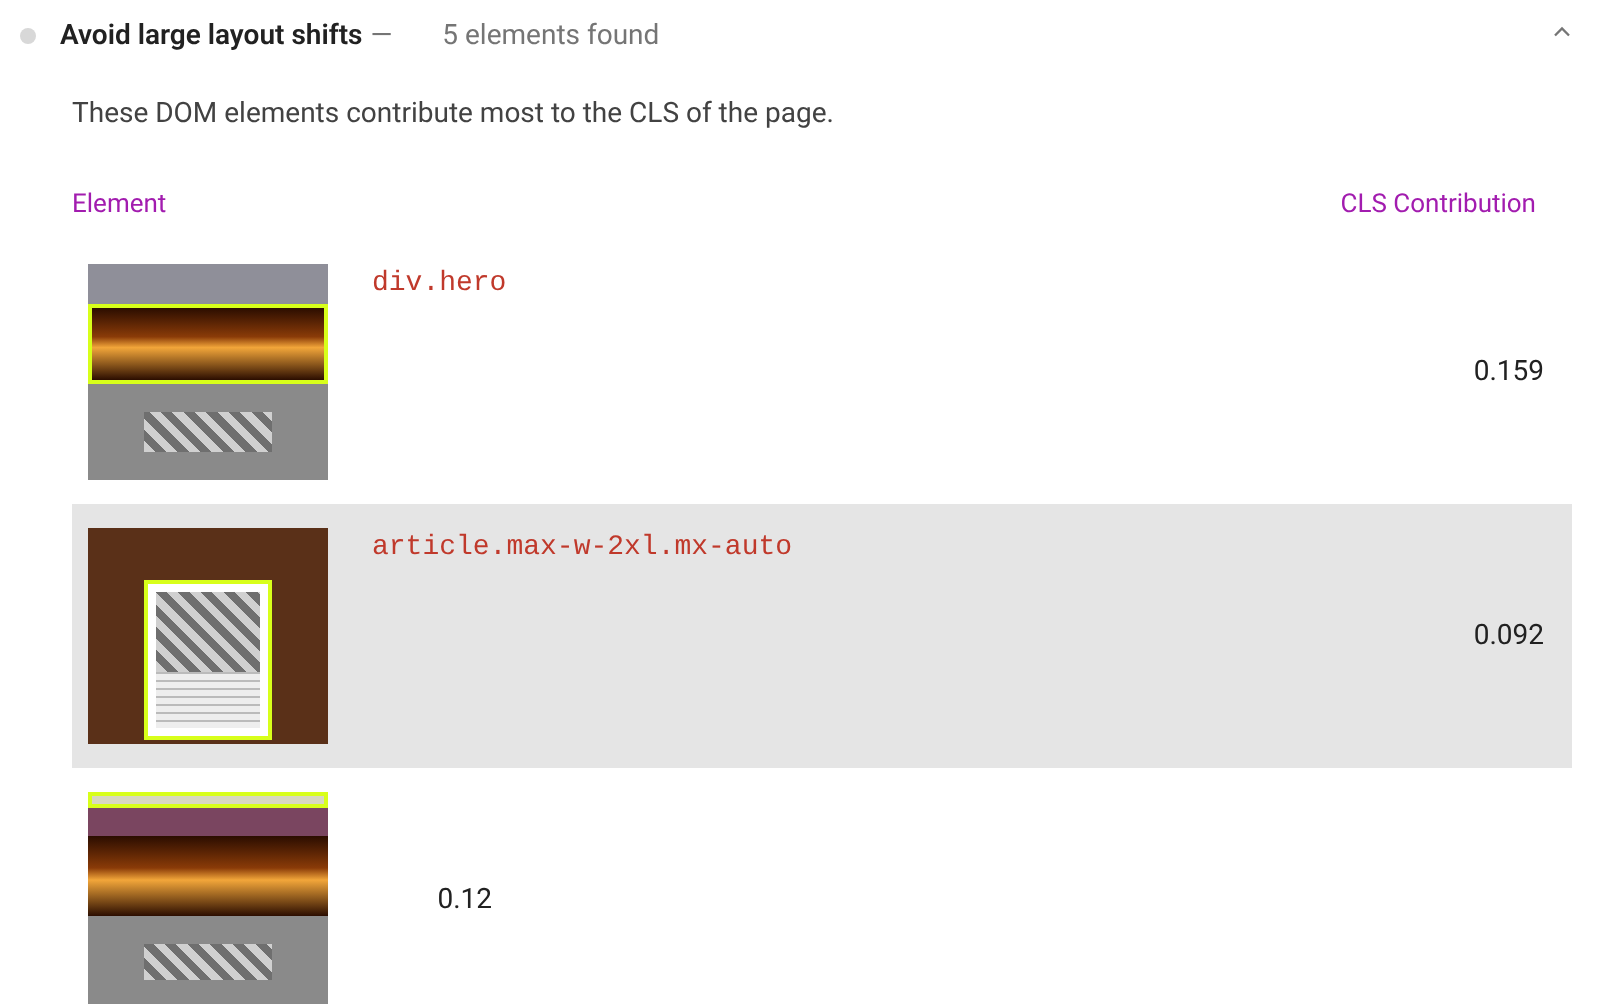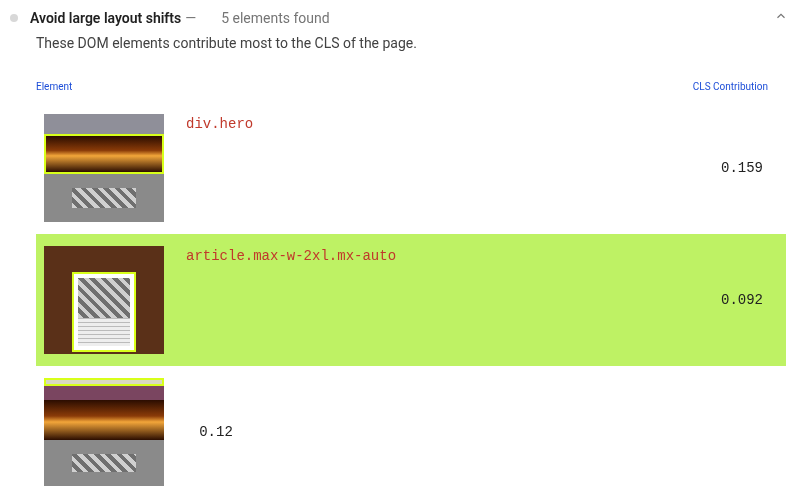--- a/index.html
+++ b/index.html
@@ -4,32 +4,32 @@
 <style>
 * { margin: 0; padding: 0; box-sizing: border-box; }
 body { font-family: -apple-system, BlinkMacSystemFont, "Segoe UI", Roboto, sans-serif; background: #fff; color: #333; font-size: 14px; width: 804px; }
 .audit-header { display: flex; align-items: center; padding: 8px 10px; cursor: pointer; }
 .status-dot { width: 8px; height: 8px; border-radius: 50%; background: #d8d8d8; margin-right: 12px; flex-shrink: 0; }
 .audit-title { font-weight: 600; color: #212121; }
 .audit-subtitle { color: #757575; margin-left: 21px; }
 .dash { color: #757575; margin: 0 4px; }
 .spacer { flex: 1; }
 .chevron { color: #757575; font-size: 16px; padding: 0 6px; }
-.description { margin: 0 36px 24px 36px; color: #424242; }
-.table-header { display: flex; padding: 6px 36px 10px 36px; color: #1d4ed8; font-size: 10px; align-items: center; }
+.description { margin: 14px 36px 24px 36px; color: #424242; }
+.table-header { display: flex; padding: 6px 36px 10px 36px; color: #a21caf; font-size: 13px; align-items: center; }
 .col-element { flex: 1; }
 .col-cls { text-align: right; min-width: 110px; }
 .row { display: flex; align-items: center; padding: 12px 14px 12px 0; margin-left: 36px; margin-right: 18px; gap: 22px; }
 .row + .row { }
 .row:nth-of-type(odd) { }
-.row.alt { background: #bef264; }
+.row.alt { background: #e5e5e5; }
 .thumb { width: 120px; height: 108px; background: #7a7a7a; flex-shrink: 0; position: relative; display: flex; flex-direction: column; margin-left: 8px; }
 .thumb::after { content: ""; position: absolute; inset: 0; }
 .selector { font-family: "SFMono-Regular", Consolas, "Liberation Mono", Menlo, monospace; font-size: 14px; color: #c0392b; flex: 1; align-self: flex-start; margin-top: 2px; }
-.cls-val { color: #212121; min-width: 60px; text-align: center; align-self: center; font-family: Liberation Mono, monospace; }
+.cls-val { color: #212121; min-width: 60px; text-align: right; align-self: center; }
 
 
 .t-top { height: 18px; background: #8f8f99; }
 .t-hl { border: 2px solid #d8ff1a; }
 .t-img { background: linear-gradient(180deg,#2b0d00 0%,#8a3b08 40%,#f2a63a 55%,#2b0d00 100%); }
 .t-grey { background: #8a8a8a; flex: 1; position: relative; }
 .t-pattern { position:absolute; inset:14px 28px; background:
   repeating-linear-gradient(45deg,#d0d0d0 0 4px,#6f6f6f 4px 8px); }
 
 

